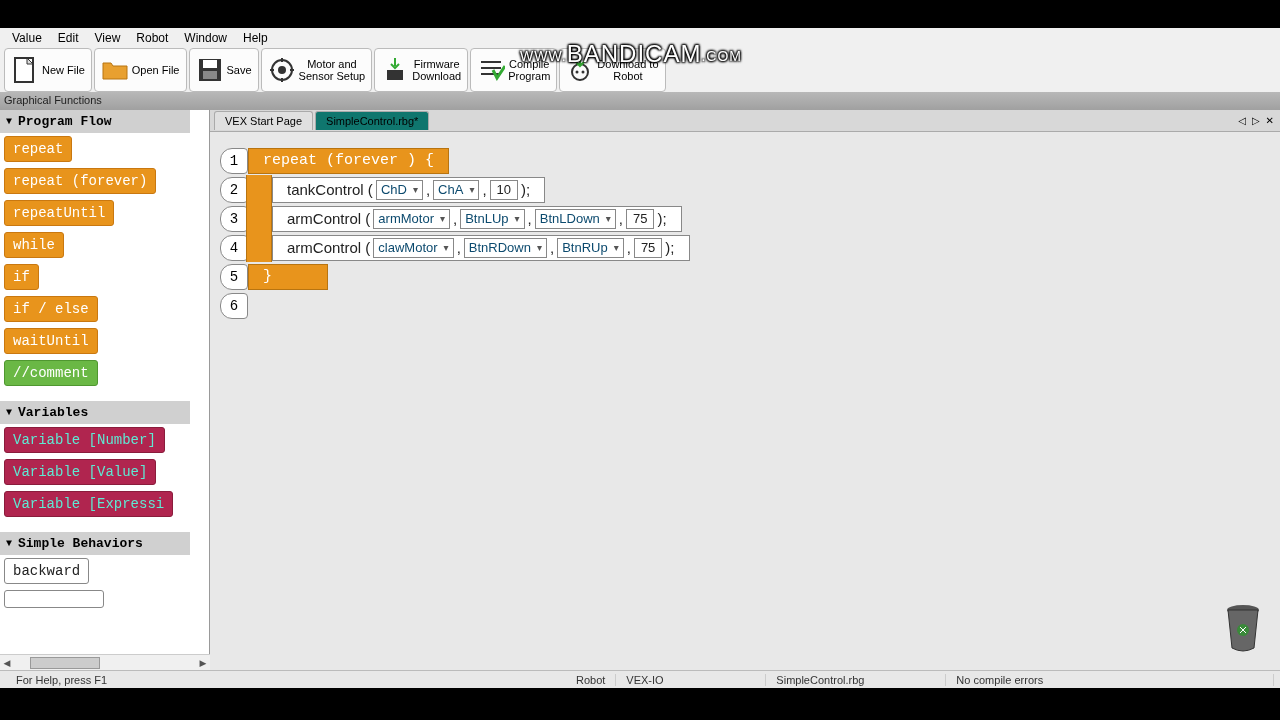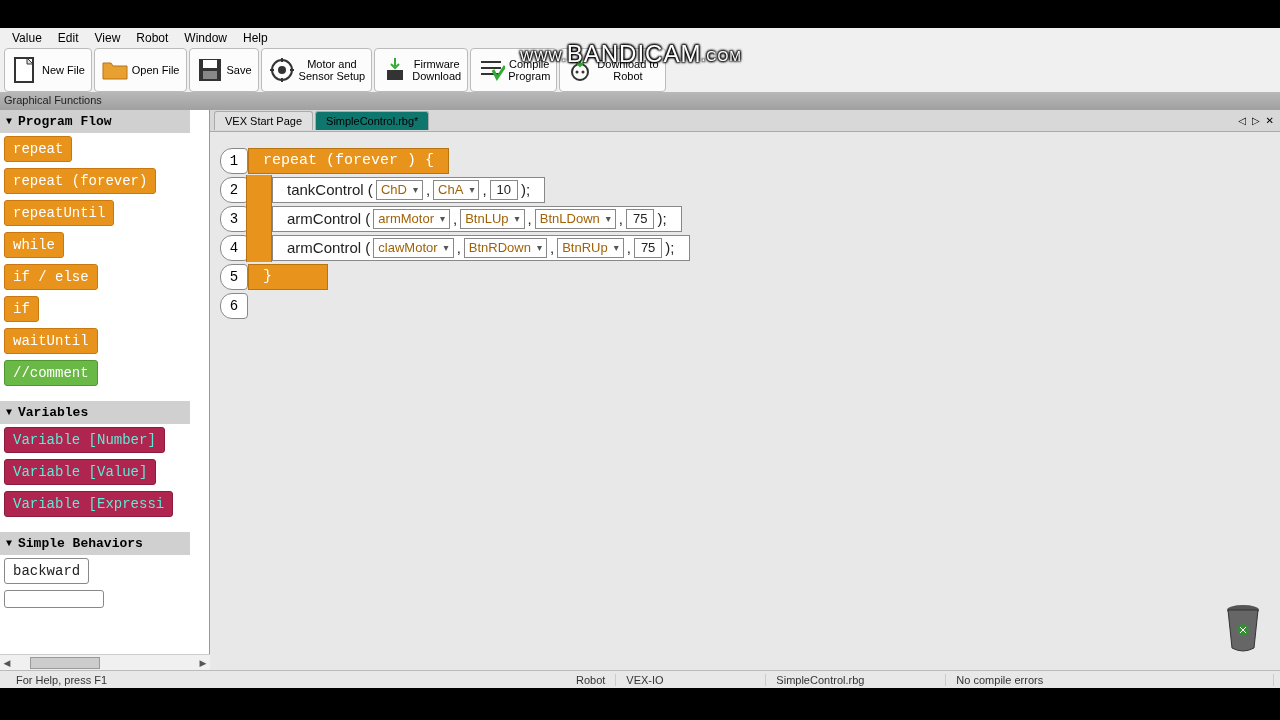--- a/index.html
+++ b/index.html
@@ -29,21 +29,21 @@
 .tab { padding: 3px 10px; font-size: 11px; background: #e0e0e0; border: 1px solid #aaa; border-bottom: none; margin-right: 2px; border-radius: 3px 3px 0 0; cursor: pointer; }
 .tab.active { background: #0f766e; }
 .tab-nav { position: absolute; right: 4px; display: flex; gap: 2px; font-size: 10px; }
 .tab-nav span { cursor: pointer; padding: 0 2px; }
 .editor { flex: 1; background: #e8e8e8; padding: 14px 10px; position: relative; overflow: auto; }
 .codeline { display: flex; align-items: center; height: 29px; }
 .ln { width: 28px; height: 26px; background: #fff; border: 1px solid #888; border-radius: 12px 4px 4px 12px; display: flex; align-items: center; justify-content: center; font-family: 'Courier New', monospace; font-size: 14px; margin-right: 0; }
 .codebody { height: 26px; display: flex; align-items: center; font-family: 'Courier New', monospace; font-size: 15px; padding: 0 14px; }
 .codebody.orange { background: #e8941c; color: #fff; border: 1px solid #b87410; }
 .codebody.white { background: #fff; color: #222; border: 1px solid #888; }
-.dd { display: inline-flex; align-items: center; background: #fff; color: #a16207; border: 1px solid #888; padding: 1px 4px; font-size: 13px; margin: 0 3px; height: 20px; }
+.dd { display: inline-flex; align-items: center; background: #fff; color: #0c4a6e; border: 1px solid #888; padding: 1px 4px; font-size: 13px; margin: 0 3px; height: 20px; }
 .dd::after { content: '▾'; margin-left: 6px; font-size: 10px; color: #555; }
 .numbox { background: #fff; color: #222; border: 1px solid #888; padding: 1px 6px; font-size: 13px; margin: 0 3px; height: 20px; display: inline-flex; align-items: center; min-width: 28px; justify-content: center; }
 .indent { width: 26px; height: 29px; background: #e8941c; border-left: 1px solid #b87410; border-right: 1px solid #b87410; margin-left: -2px; }
 .trash { position: absolute; right: 16px; bottom: 16px; width: 42px; height: 54px; }
 .statusbar { height: 18px; background: #e8e8e8; border-top: 1px solid #bbb; display: flex; align-items: center; font-size: 11px; padding: 0 6px; color: #333; position: absolute; bottom: 0; width: 100%; }
 .statusbar .seg { padding: 0 10px; border-right: 1px solid #ccc; }
 .statusbar .seg:first-child { flex: 0 0 560px; border-right: none; }
 .sb-scroll { position: absolute; bottom: 18px; left: 0; width: 210px; height: 16px; background: #f0f0f0; border-top: 1px solid #ccc; display: flex; align-items: center; }
 .sb-scroll .thumb { width: 70px; height: 12px; background: #ccc; margin-left: 16px; border: 1px solid #999; }
 .sb-scroll .arr { width: 14px; text-align: center; font-size: 9px; color: #555; }
@@ -136,22 +136,22 @@
   <div class="paneheader">Graphical Functions</div>
 
   <div class="content">
     <div class="sidebar">
       <div class="sidebar-inner">
         <div class="cat">Program Flow</div>
         <div><span class="block orange">repeat</span></div>
         <div><span class="block orange">repeat (forever)</span></div>
         <div><span class="block orange">repeatUntil</span></div>
         <div><span class="block orange">while</span></div>
+        <div><span class="block orange">if</span></div>
         <div><span class="block orange">if / else</span></div>
-        <div><span class="block orange">if</span></div>
         <div><span class="block orange">waitUntil</span></div>
         <div><span class="block green">//comment</span></div>
         <div style="height:12px"></div>
         <div class="cat">Variables</div>
         <div><span class="block crimson">Variable [Number]</span></div>
         <div><span class="block crimson">Variable [Value]</span></div>
         <div><span class="block crimson">Variable [Expressi</span></div>
         <div style="height:12px"></div>
         <div class="cat">Simple Behaviors</div>
         <div><span class="block white">backward</span></div>

